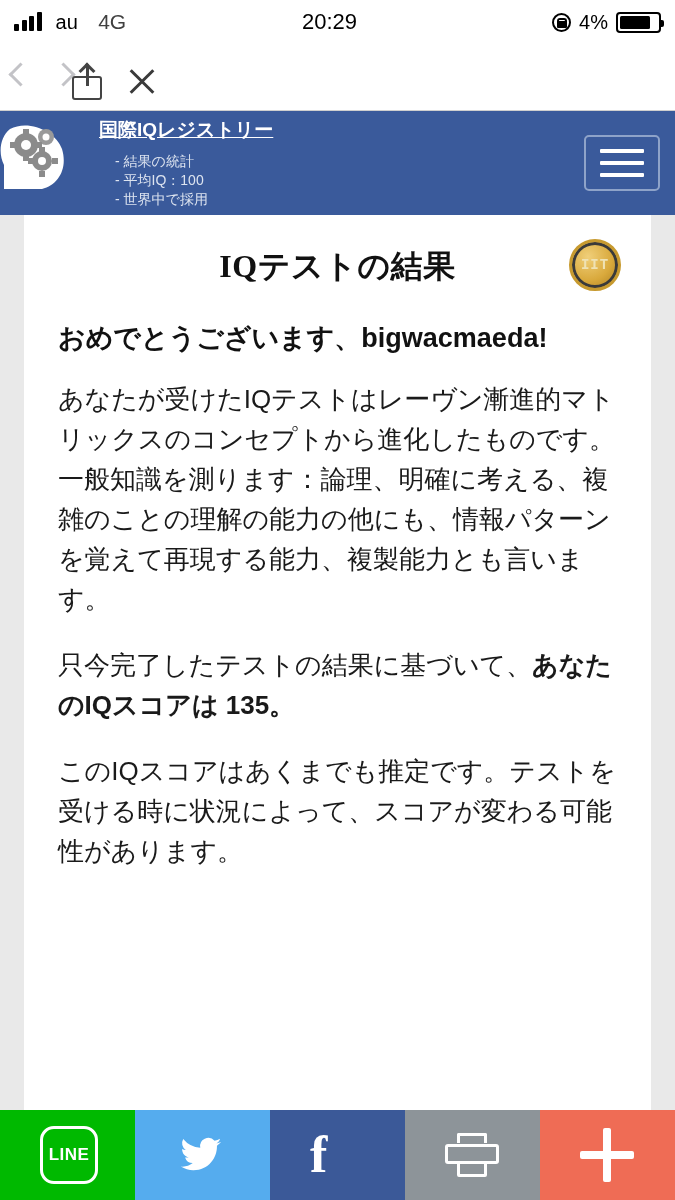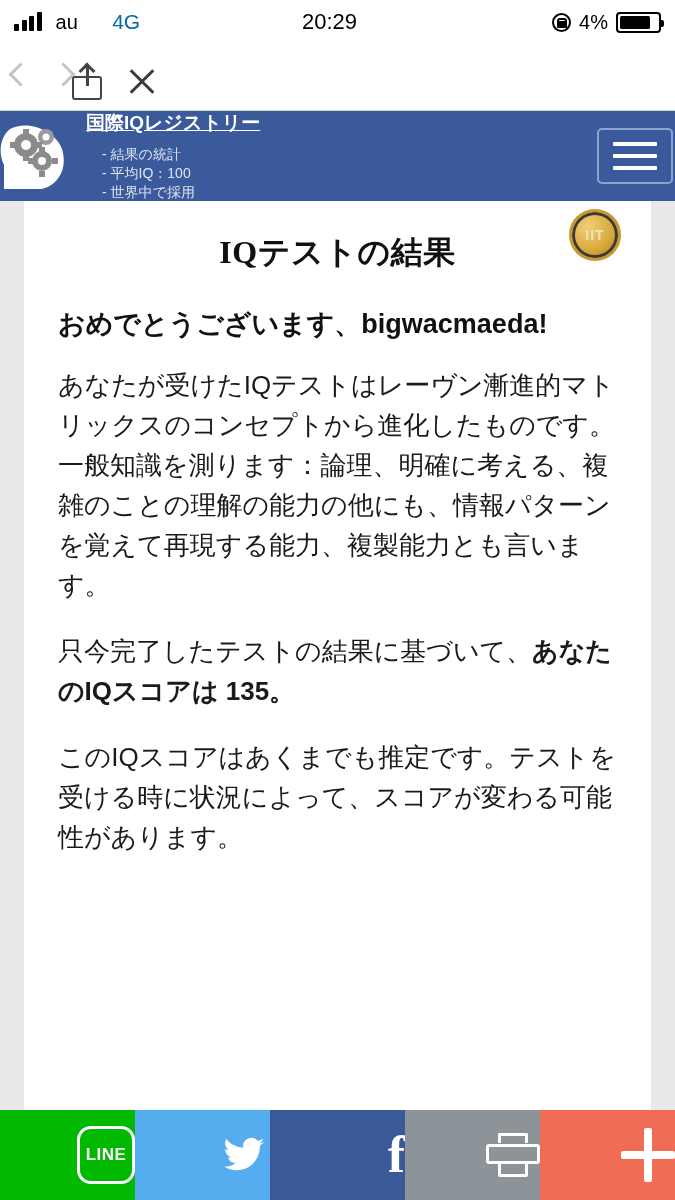--- a/index.html
+++ b/index.html
@@ -30,21 +30,21 @@
     position: relative;
   }
   .sb-left { display: flex; align-items: center; gap: 14px; }
   .signal { display: flex; align-items: flex-end; gap: 2.5px; height: 18px; }
   .signal i { display: block; width: 5px; background: #000; border-radius: 1px; }
   .signal i:nth-child(1) { height: 7px; }
   .signal i:nth-child(2) { height: 11px; }
   .signal i:nth-child(3) { height: 15px; }
   .signal i:nth-child(4) { height: 19px; }
   .carrier { font-size: 20px; color: #000; letter-spacing: 0.2px; }
-  .netmode { font-size: 21px; color: #0369a1; margin-left: 20px; }
+  .netmode { font-size: 21px; color: #404040; margin-left: 6px; }
   .sb-center {
     position: absolute; left: 0; right: 16px; text-align: center;
     font-size: 22px; color: #000; font-weight: 400;
   }
   .sb-right {
     margin-left: auto; display: flex; align-items: center; gap: 8px;
   }
   .lock-icon { width: 19px; height: 19px; position: relative; }
   .lock-icon .ring {
     position: absolute; left: 0; top: 0; width: 19px; height: 19px;
@@ -120,24 +120,24 @@
     content: ""; position: absolute; left: 0; top: 15px;
     width: 32px; height: 3px; background: #3a3a3a;
   }
   .close-x::before { transform: rotate(45deg); }
   .close-x::after { transform: rotate(-45deg); }
 
   
   .siteheader {
     flex: 0 0 auto;
     background: #3a5a9b;
-    height: 90px;
+    height: 104px;
     display: flex;
     align-items: center;
-    padding: 0 2px;
+    padding: 0 15px;
     position: relative;
     overflow: hidden;
   }
   .brain-logo {
     position: absolute; left: -4px; top: 4px; width: 92px; height: 86px;
   }
   .header-text { margin-left: 84px; color: #fff; }
   .header-link {
     font-size: 19px; color: #ffffff; text-decoration: underline;
     font-weight: 700; display: block; line-height: 24px;
@@ -171,46 +171,47 @@
   .result-title {
     text-align: center;
     font-family: "Liberation Serif", serif;
     font-size: 32px;
     font-weight: 700;
     color: #111;
     margin: 14px 0 6px 0;
     letter-spacing: 0.5px;
   }
   .seal {
-    position: absolute; right: 30px; top: 8px;
+    position: absolute; right: 30px; top: 24px;
     width: 52px; height: 52px; border-radius: 50%;
     background: radial-gradient(circle at 35% 32%, #f0cf7a 0%, #d9a93c 55%, #a97b1d 100%);
     border: 3px solid #c79a2f;
     display: flex; align-items: center; justify-content: center;
     box-shadow: inset 0 0 0 3px #3a3a3a;
+    font-family: Liberation Mono, monospace;
   }
   .seal span { font-size: 14px; font-weight: 700; color: #efe2b4; letter-spacing: 1px; }
   .congrats {
     font-size: 27px; font-weight: 700; color: #111;
     line-height: 38px; margin: 30px 0 22px 0;
   }
   .para {
     font-size: 26px; color: #1a1a1a; line-height: 40px;
     margin-bottom: 26px; text-align: left;
   }
   .para b { font-weight: 700; }
 
   
   .sharebar {
     flex: 0 0 auto;
     height: 90px;
     display: flex;
   }
   .sharebar > div {
-    flex: 1; display: flex; align-items: center; justify-content: flex-end;
+    flex: 1; display: flex; align-items: center; justify-content: flex-start; padding-left: 40px;
   }
   .sb-line { background: #00b900; }
   .sb-twitter { background: #55acee; }
   .sb-facebook { background: #3b5998; }
   .sb-print { background: #8d9499; }
   .sb-more { background: #ef6c55; }
   .line-badge {
     width: 58px; height: 58px; border: 3px solid #fff; border-radius: 14px;
     display: flex; align-items: center; justify-content: center;
     color: #fff; font-size: 17px; font-weight: 700; letter-spacing: 0.5px;

